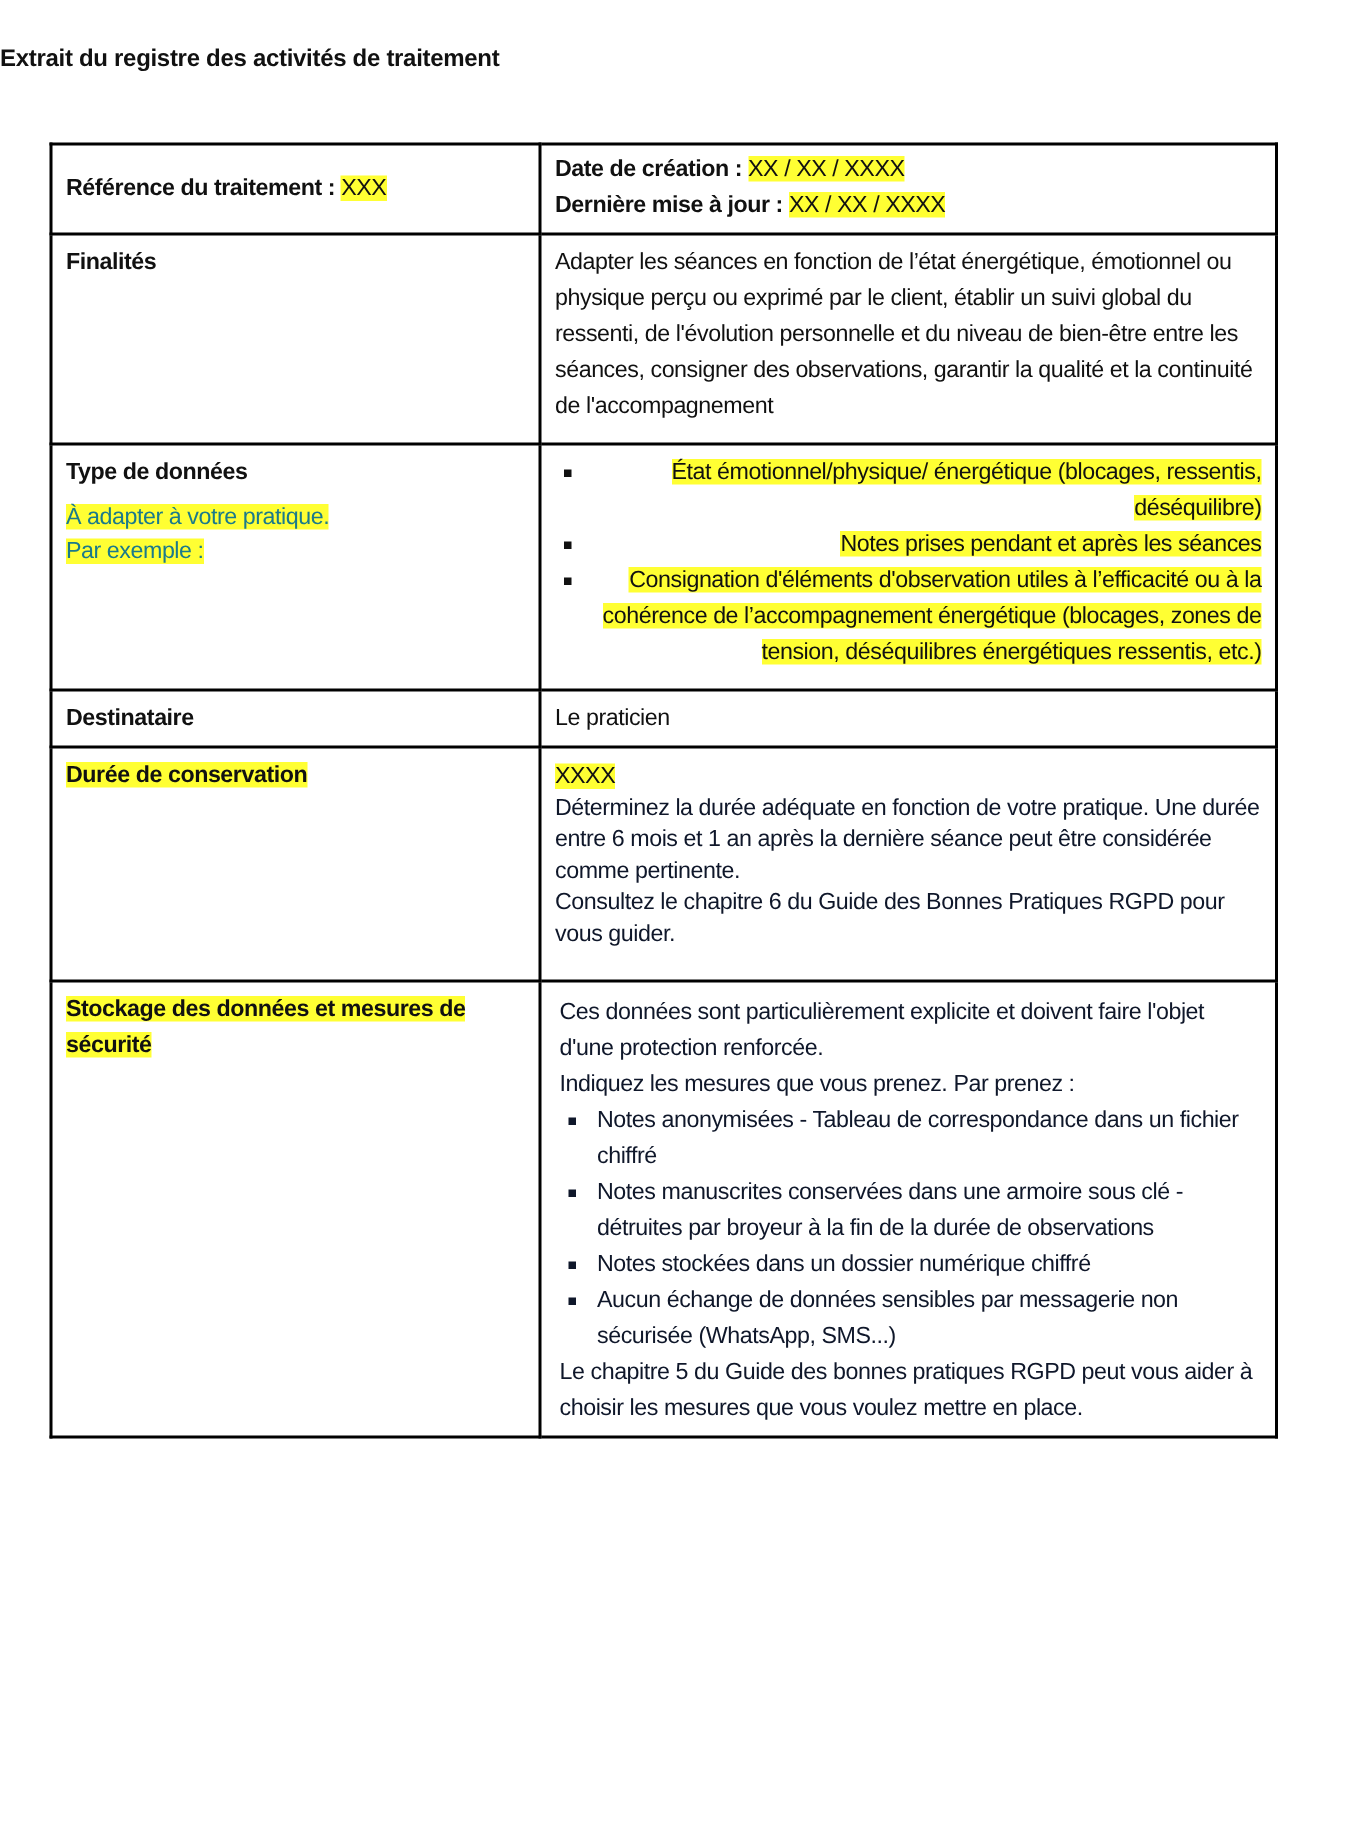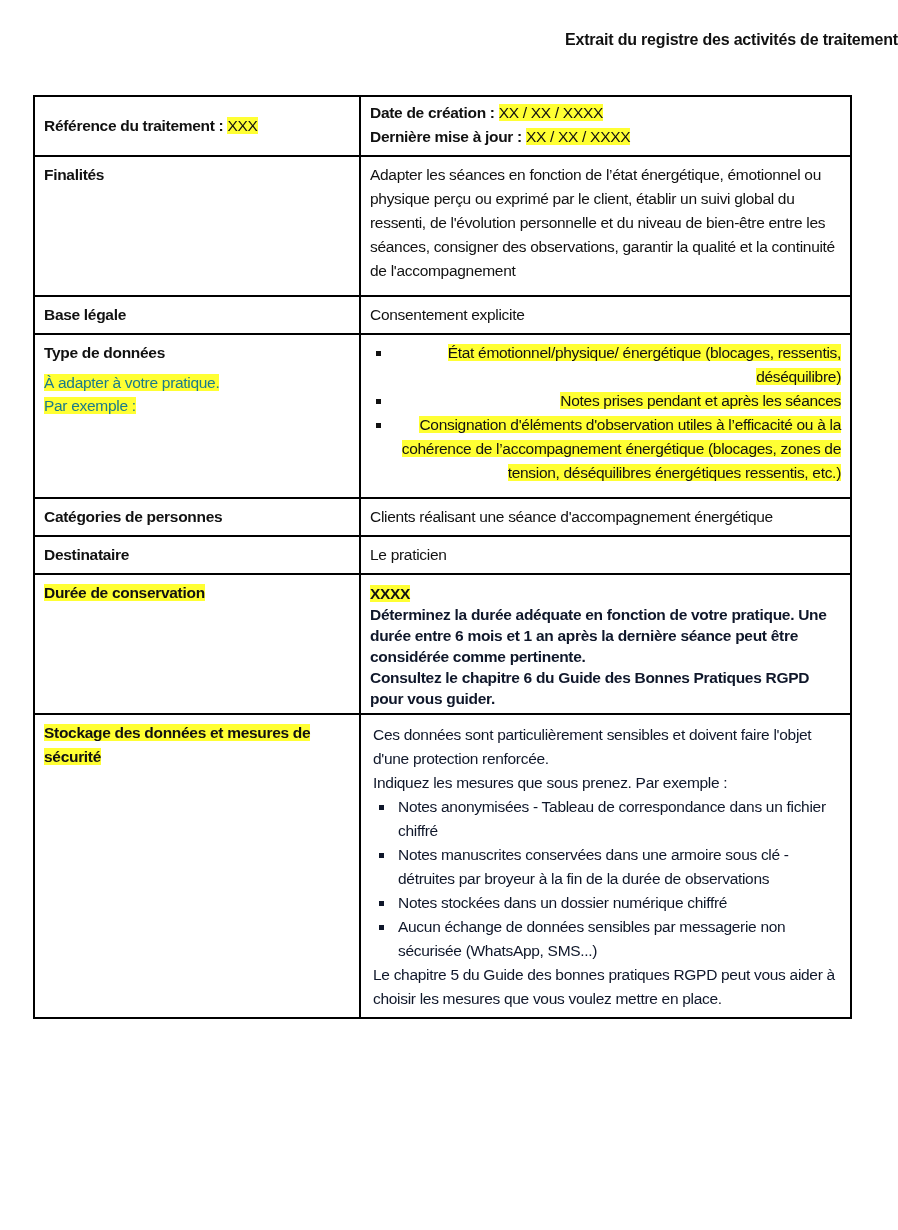--- a/index.html
+++ b/index.html
@@ -1,21 +1,21 @@
 <!DOCTYPE html>
 <html><head>
 <meta charset="utf-8">
 <style>
   html, body { margin: 0; padding: 0; background: #ffffff; }
   body {
     width: 898px; height: 1230px; position: relative; overflow: hidden;
     font-family: "Liberation Sans", sans-serif; color: #111111;
   }
   .doc-title {
-    position: absolute; top: 31px; left: 0; width: 898px; text-align: right;
+    position: absolute; top: 31px; left: 0; width: 898px; text-align: left;
     font-size: 16px; font-weight: bold; letter-spacing: -0.2px;
   }
   table.reg {
     position: absolute; left: 33px; top: 95px; width: 819px;
     border-collapse: collapse; table-layout: fixed;
   }
   table.reg td {
     border: 2px solid #000; vertical-align: top; font-size: 15.5px;
     line-height: 24px; padding: 6px 9px 6px 9px; letter-spacing: -0.3px;
   }
@@ -51,70 +51,62 @@
       <div><span>Date de création : </span> <span class="hl" style="font-weight:normal;">XX / XX / XXXX</span></div>
       <div><span>Dernière mise à jour : </span><span class="hl" style="font-weight:normal;">XX / XX / XXXX</span></div>
     </td>
   </tr>
 
   <tr>
     <td class="col1">Finalités</td>
     <td style="padding-bottom:12px;">Adapter les séances en fonction de l’état énergétique, émotionnel ou physique perçu ou exprimé par le client, établir un suivi global du ressenti, de l'évolution personnelle et du niveau de bien-être entre les séances, consigner des observations, garantir la qualité et la continuité de l'accompagnement</td>
   </tr>
 
-  <tr>
-    <td class="col1">Base légale</td>
-    <td>Consentement explicite</td>
-  </tr>
 
   <tr>
     <td class="col1">
       <div>Type de données</div>
       <div style="margin-top:6px; line-height:23px;">
         <span class="hl teal">À adapter à votre pratique.</span><br>
         <span class="hl teal">Par exemple :</span>
       </div>
     </td>
     <td style="padding-bottom:12px;text-align:right;">
       <ul class="sq black">
         <li><span class="hl">État émotionnel/physique/ énergétique (blocages, ressentis, déséquilibre)</span></li>
         <li><span class="hl">Notes prises pendant et après les séances</span></li>
         <li><span class="hl">Consignation d'éléments d'observation utiles à l’efficacité ou à la cohérence de l’accompagnement énergétique (blocages, zones de tension, déséquilibres énergétiques ressentis, etc.)</span></li>
       </ul>
     </td>
   </tr>
 
-  <tr>
-    <td class="col1">Catégories de personnes</td>
-    <td>Clients réalisant une séance d'accompagnement énergétique</td>
-  </tr>
 
   <tr>
     <td class="col1">Destinataire</td>
     <td>Le praticien</td>
   </tr>
 
   <tr>
     <td class="col1">
       <span class="hl">Durée de conservation</span>
     </td>
-    <td style="line-height:21px; padding-top:8px; padding-bottom:4px;font-weight:bold;">
+    <td style="line-height:21px; padding-top:8px; padding-bottom:20px;">
       <div><span class="hl">XXXX</span></div>
       <div class="blue">Déterminez la durée adéquate en fonction de votre pratique. Une durée entre 6 mois et 1 an après la dernière séance peut être considérée comme pertinente.</div>
       <div class="blue">Consultez le chapitre 6 du Guide des Bonnes Pratiques RGPD pour vous guider.</div>
     </td>
   </tr>
 
   <tr>
     <td class="col1">
       <span class="hl">Stockage des données et mesures de sécurité</span>
     </td>
     <td class="blue" style="padding-left:12px; padding-top:8px; padding-bottom:6px;">
-      <div>Ces données sont particulièrement sensibles et doivent faire l'objet d'une protection renforcée.</div>
-      <div>Indiquez les mesures que sous prenez. Par exemple :</div>
+      <div>Ces données sont particulièrement explicite et doivent faire l'objet d'une protection renforcée.</div>
+      <div>Indiquez les mesures que vous prenez. Par prenez :</div>
       <ul class="sq">
         <li>Notes anonymisées - Tableau de correspondance dans un fichier chiffré</li>
         <li>Notes manuscrites conservées dans une armoire sous clé - détruites par broyeur à la fin de la durée de observations</li>
         <li>Notes stockées dans un dossier numérique chiffré</li>
         <li>Aucun échange de données sensibles par messagerie non sécurisée (WhatsApp, SMS...)</li>
       </ul>
       <div>Le chapitre 5 du Guide des bonnes pratiques RGPD peut vous aider à choisir les mesures que vous voulez mettre en place.</div>
     </td>
   </tr>
 </tbody>

